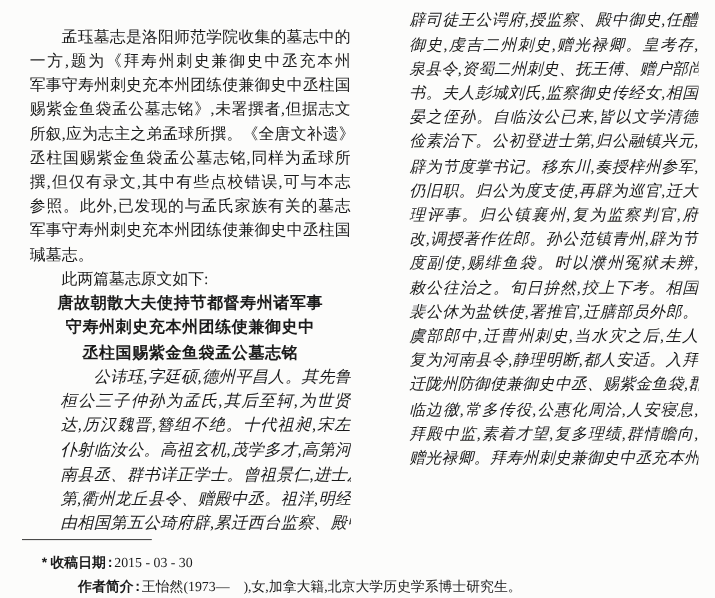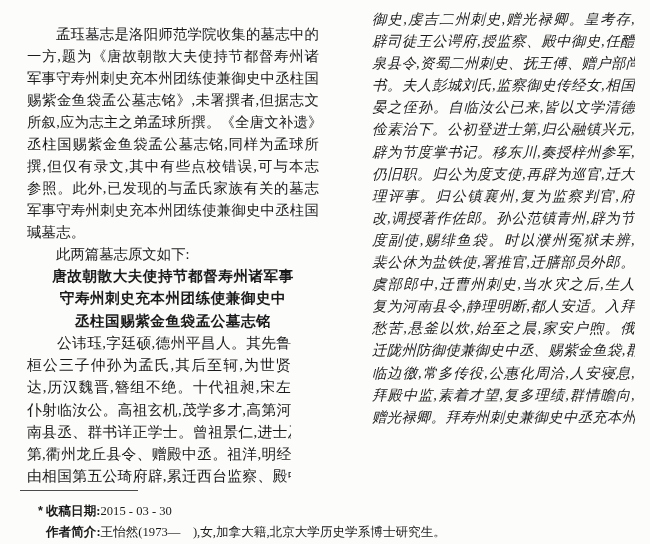--- a/index.html
+++ b/index.html
@@ -33,55 +33,55 @@
     padding-left: 29px;
   }
   .epitaph-title {
     font-family: "Liberation Sans", "DejaVu Sans", sans-serif;
     font-weight: bold;
     font-size: 14.6px; line-height: 22.3px;
     letter-spacing: 0.5px;
   }
   .epitaph-title .tline { text-align: center; text-align-last: center; }
   .kai-left {
-    width: 264px;
+    margin-left: 28px; width: 264px;
     font-size: 14.8px; line-height: 22.2px;
-    letter-spacing: 0.3px;
+    font-style: italic; letter-spacing: 0.3px;
   }
   .kai-left .tline:first-child { padding-left: 30px; }
   .footnote-divider {
     position: absolute; left: 20px; top: 490px;
     width: 118px; height: 0;
     border-top: 1.6px solid #4a4a4a;
   }
   .footnote {
     position: absolute; left: 38px; top: 501px; width: 596px;
     font-size: 12.6px; line-height: 20.5px;
   }
   .fn-line { white-space: nowrap; }
-  .fn-line2 { padding-left: 8px; }
+  .fn-line2 { padding-left: 8px; margin-left: 25px; }
   .fn-label {
-    font-family: Liberation Serif, serif;
+    font-family: Liberation Mono, monospace;
     font-weight: bold;
   }
   .fn-star {
     font-family: "Liberation Sans", "DejaVu Sans", sans-serif;
     font-weight: bold;
     padding-right: 3px;
   }
 </style>
 </head>
 <body>
 
 <div>
 
   <div class="col-left">
     <div class="intro-par">
         <div class="tline">孟珏墓志是洛阳师范学院收集的墓志中的</div>
-        <div class="tline">一方,题为《唐故朝散大夫使持节都督寿州诸</div>
+        <div class="tline">一方,题为《拜寿州刺史兼御史中丞充本州</div>
         <div class="tline">军事守寿州刺史充本州团练使兼御史中丞柱国</div>
         <div class="tline">赐紫金鱼袋孟公墓志铭》,未署撰者,但据志文</div>
         <div class="tline">所叙,应为志主之弟孟球所撰。《全唐文补遗》</div>
         <div class="tline">丞柱国赐紫金鱼袋孟公墓志铭,同样为孟球所</div>
         <div class="tline">撰,但仅有录文,其中有些点校错误,可与本志</div>
         <div class="tline">参照。此外,已发现的与孟氏家族有关的墓志</div>
         <div class="tline">军事守寿州刺史充本州团练使兼御史中丞柱国</div>
         <div class="tline">瑊墓志。</div>
       </div>
     <div class="lead-in">此两篇墓志原文如下:</div>
@@ -96,35 +96,35 @@
         <div class="tline">达,历汉魏晋,簪组不绝。十代祖昶,宋左</div>
         <div class="tline">仆射临汝公。高祖玄机,茂学多才,高第河</div>
         <div class="tline">南县丞、群书详正学士。曾祖景仁,进士及</div>
         <div class="tline">第,衢州龙丘县令、赠殿中丞。祖洋,明经,</div>
         <div class="tline">由相国第五公琦府辟,累迁西台监察、殿中</div>
       </div>
   </div>
 
   <div class="col-right">
     <div>
+        <div class="tline">辟司徒王公谔府,授监察、殿中御史,任醴</div>
         <div class="tline">御史,虔吉二州刺史,赠光禄卿。皇考存,</div>
-        <div class="tline">辟司徒王公谔府,授监察、殿中御史,任醴</div>
         <div class="tline">泉县令,资蜀二州刺史、抚王傅、赠户部尚</div>
         <div class="tline">书。夫人彭城刘氏,监察御史传经女,相国</div>
         <div class="tline">晏之侄孙。自临汝公已来,皆以文学清德</div>
         <div class="tline">俭素治下。公初登进士第,归公融镇兴元,</div>
         <div class="tline">辟为节度掌书记。移东川,奏授梓州参军,</div>
         <div class="tline">仍旧职。归公为度支使,再辟为巡官,迁大</div>
         <div class="tline">理评事。归公镇襄州,复为监察判官,府</div>
         <div class="tline">改,调授著作佐郎。孙公范镇青州,辟为节</div>
         <div class="tline">度副使,赐绯鱼袋。时以濮州冤狱未辨,</div>
+        <div class="tline">敕公往治之。旬日拚然,挍上下考。相国</div>
         <div class="tline">裴公休为盐铁使,署推官,迁膳部员外郎。</div>
         <div class="tline">虞部郎中,迁曹州刺史,当水灾之后,生人</div>
         <div class="tline">复为河南县令,静理明断,都人安适。入拜</div>
-        <div class="tline">愁苦,悬釜以炊,始至之晨,家安户煦。俄</div>
         <div class="tline">迁陇州防御使兼御史中丞、赐紫金鱼袋,郡</div>
         <div class="tline">临边徼,常多传役,公惠化周洽,人安寝息,</div>
         <div class="tline">拜殿中监,素着才望,复多理绩,群情瞻向,</div>
         <div class="tline">赠光禄卿。拜寿州刺史兼御史中丞充本州</div>
       </div>
   </div>
 
   <div class="footnote-divider"></div>
 
   <div class="footnote">

